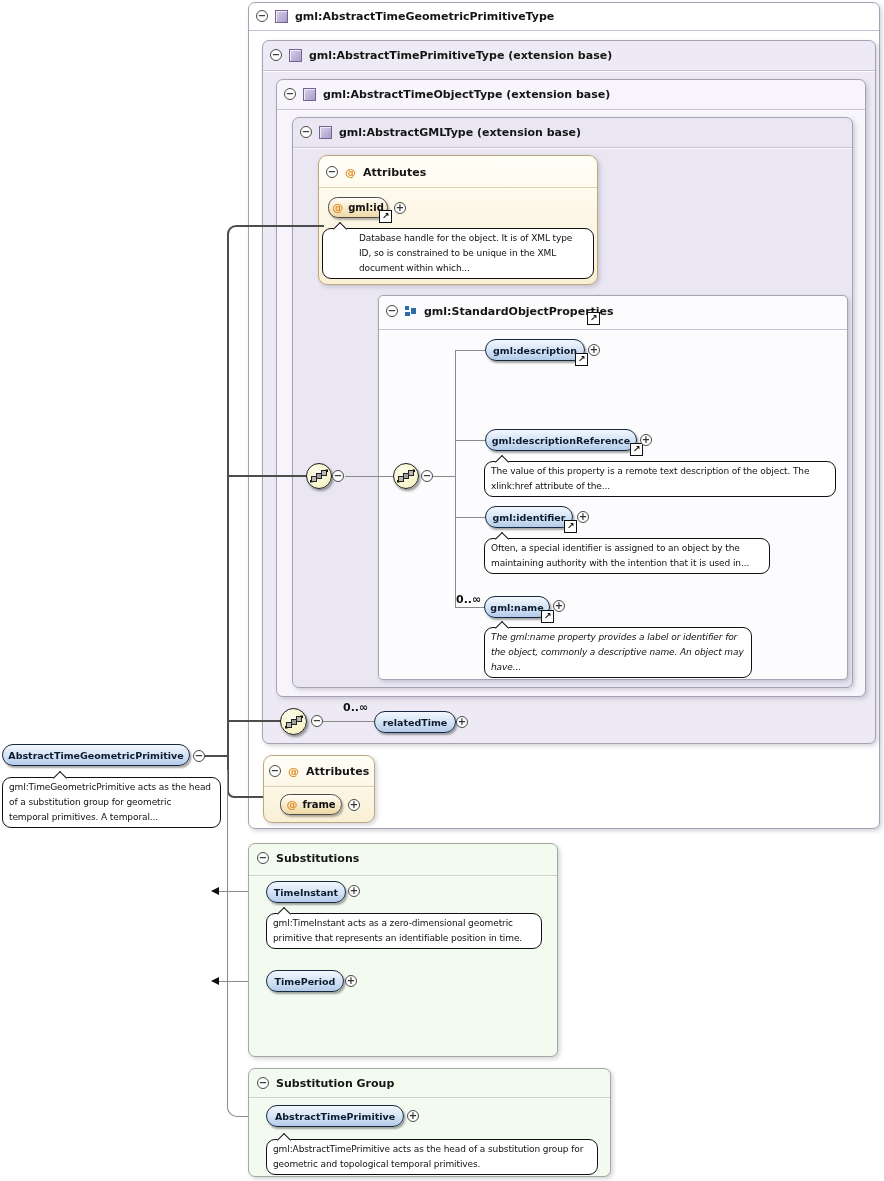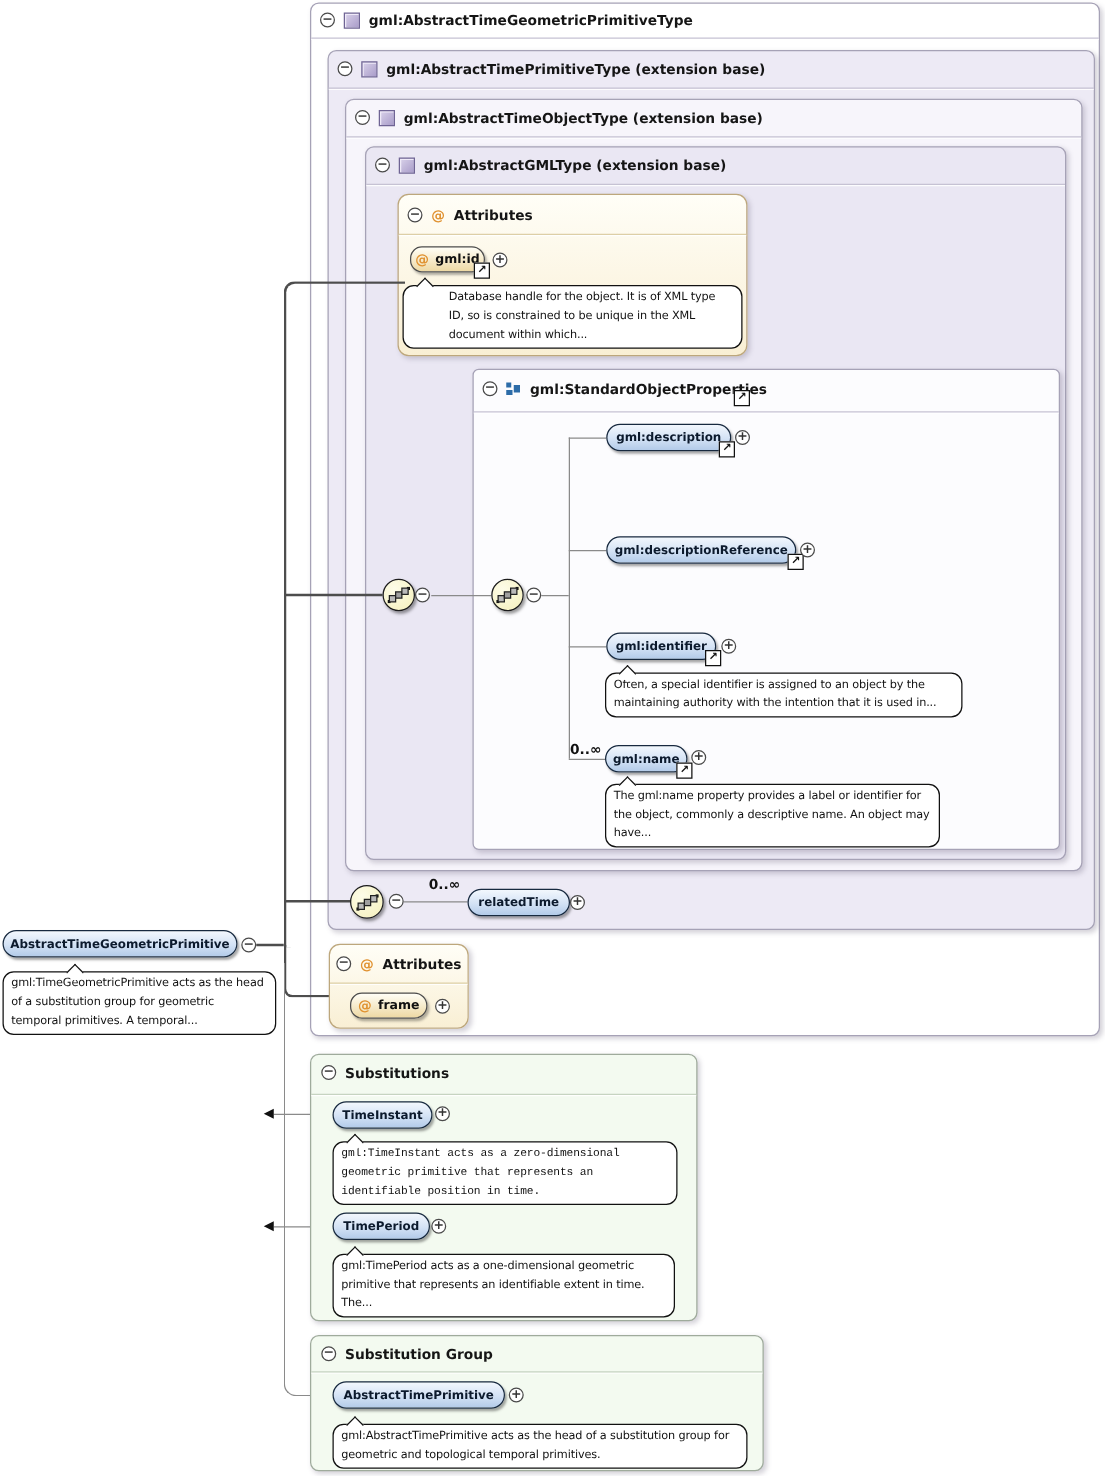--- a/index.html
+++ b/index.html
@@ -191,31 +191,32 @@
   <div class="circ" style="left:394px;top:202px;">+</div>
   <div class="tip" style="left:322px;top:228px;width:272px;padding-left:36px;">Database handle for the object. It is of XML type ID, so is constrained to be unique in the XML document within which...</div>
 
   <div class="cap" style="left:485px;top:339px;width:100px;">gml:description</div>
   <div class="lnk" style="left:575px;top:353px;">↗</div>
   <div class="circ" style="left:588px;top:344px;">+</div>
 
   <div class="cap" style="left:485px;top:429px;width:152px;">gml:descriptionReference</div>
   <div class="lnk" style="left:630px;top:443px;">↗</div>
   <div class="circ" style="left:640px;top:434px;">+</div>
+  <div class="tip" style="left:484px;top:461px;width:352px;">The value of this property is a remote text description of the object. The xlink:href attribute of the...</div>
 
   <div class="cap" style="left:485px;top:506px;width:88px;">gml:identifier</div>
   <div class="lnk" style="left:564px;top:520px;">↗</div>
   <div class="circ" style="left:577px;top:511px;">+</div>
   <div class="tip" style="left:484px;top:538px;width:286px;">Often, a special identifier is assigned to an object by the maintaining authority with the intention that it is used in...</div>
 
   <div class="card" style="left:456px;top:593px;">0..∞</div>
   <div class="cap" style="left:484px;top:596px;width:66px;">gml:name</div>
   <div class="lnk" style="left:541px;top:610px;">↗</div>
   <div class="circ" style="left:553px;top:600px;">+</div>
-  <div class="tip" style="left:484px;top:627px;width:268px;">The gml:name property provides a label or identifier for the object, commonly a descriptive name. An object may have...</div>
+  <div class="tip" style="left:484px;top:627px;width:268px;font-style:italic;">The gml:name property provides a label or identifier for the object, commonly a descriptive name. An object may have...</div>
 
   <div class="card" style="left:343px;top:701px;">0..∞</div>
   <div class="cap" style="left:374px;top:711px;width:82px;">relatedTime</div>
   <div class="circ" style="left:456px;top:716px;">+</div>
 
   <div class="box abox" style="left:263px;top:755px;width:112px;height:68px;"></div>
   <div class="hdr" style="left:269px;top:763px;">
     <span class="hcirc">
         <span class="circ">−</span>
       </span>
@@ -237,25 +238,24 @@
   <div class="hdr" style="left:257px;top:850px;">
     <span class="hcirc">
         <span class="circ">−</span>
       </span>
     <span class="t">Substitutions</span>
   </div>
   <div class="sep gsep" style="left:249px;top:875px;width:308px;"></div>
 
   <div class="cap" style="left:266px;top:881px;width:80px;">TimeInstant</div>
   <div class="circ" style="left:348px;top:885px;">+</div>
-  <div class="tip" style="left:266px;top:913px;width:276px;font-family:Liberation Mono, monospace;">gml:TimeInstant acts as a zero-dimensional geometric primitive that represents an identifiable position in time.</div>
+  <div class="tip" style="left:266px;top:913px;width:276px;">gml:TimeInstant acts as a zero-dimensional geometric primitive that represents an identifiable position in time.</div>
 
   <div class="cap" style="left:266px;top:970px;width:78px;">TimePeriod</div>
   <div class="circ" style="left:345px;top:975px;">+</div>
-  <div class="tip" style="left:266px;top:1003px;width:274px;">gml:TimePeriod acts as a one-dimensional geometric primitive that represents an identifiable extent in time. The...</div>
 
   <div class="box gbox" style="left:248px;top:1068px;width:363px;height:109px;"></div>
   <div class="hdr" style="left:257px;top:1075px;">
     <span class="hcirc">
         <span class="circ">−</span>
       </span>
     <span class="t">Substitution Group</span>
   </div>
   <div class="sep gsep" style="left:249px;top:1097px;width:361px;"></div>
 

